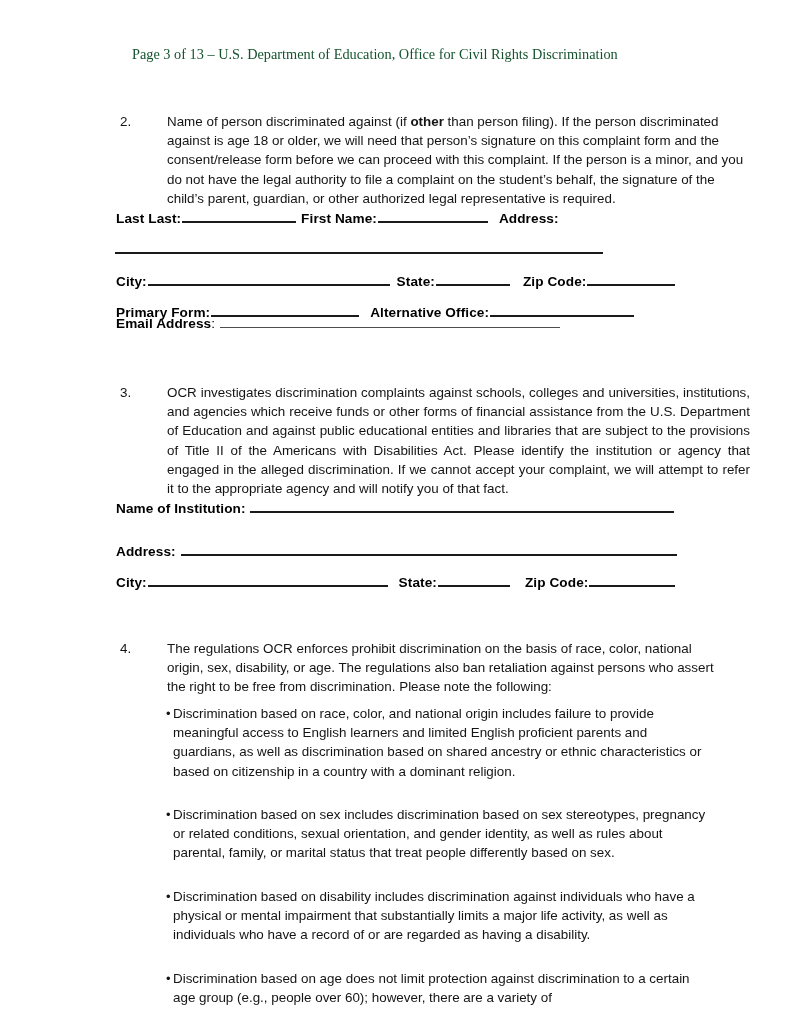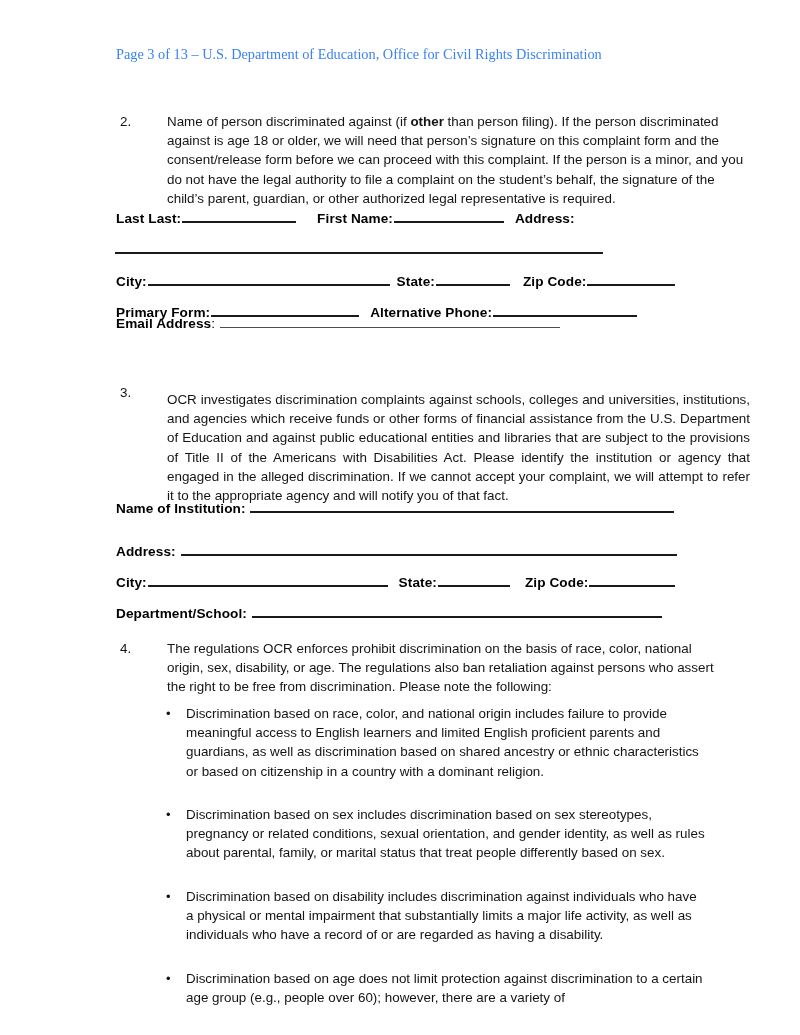--- a/index.html
+++ b/index.html
@@ -21,27 +21,27 @@
     position: absolute;
     left: 0; top: 0;
     width: 800px;
     height: 1035px;
     background: #ffffff;
   }
 
   
   .doc-header {
     position: absolute;
-    left: 116px;
+    left: 132px;
     top: 44px;
     width: 580px;
     font-family: "Liberation Serif", serif;
     font-size: 14.3px;
     line-height: 20px;
-    color: #3b82f6;
+    color: #14532d;
   }
 
   
   .num-item {
     position: absolute;
     left: 116px;
     width: 634px;
     font-size: 13.4px;
     line-height: 19.2px;
     color: #141414;
@@ -50,21 +50,21 @@
     position: absolute;
     left: 4px;
     top: 0;
     width: 30px;
     text-align: left;
   }
   .num-item .body {
     margin-left: 51px;
     display: block;
   }
-  .justify .body { text-align: justify; text-justify: inter-word; margin-top: 7px; }
+  .justify .body { text-align: justify; text-justify: inter-word; }
 
   
   .field-row {
     position: absolute;
     left: 116px;
     width: 600px;
     font-size: 13.6px;
     font-weight: bold;
     white-space: nowrap;
     letter-spacing: 0.1px;
@@ -102,56 +102,56 @@
   .bullet .dot {
     position: absolute;
     left: 0;
     top: 0;
     width: 14px;
     font-size: 13px;
     line-height: 19.2px;
   }
   .bullet .btext {
     display: block;
-    margin-left: 20px;
+    margin-left: 7px;
   }
 
   b, .b { font-weight: bold; }
 </style>
 </head>
 <body>
 
 <div class="page">
 
   <div class="doc-header">
     <div>Page 3 of 13 – U.S. Department of Education, Office for Civil Rights  Discrimination</div>
   </div>
 
   <div class="num-item" style="top:112px;">
     <span class="num">2.</span>
     <span class="body"><span>Name of person discriminated against (if </span><b>other</b><span> than person filing).  If the person discriminated against is age 18 or older, we will need that person’s signature on this complaint form and the consent/release form before we can proceed with this complaint.  If the person is a minor, and you do not have the legal authority to file a complaint on the student’s behalf, the signature of the child’s parent, guardian, or other authorized legal representative is required.</span></span>
   </div>
 
   <div class="field-row" style="top:210px;">
     <span class="lbl">Last Last:</span><span class="fill" style="width:114px;"></span>
-    <span class="lbl" style="margin-left:16px;">First Name:</span><span class="fill" style="width:110px;"></span>
+    <span class="lbl" style="margin-left:0;">First Name:</span><span class="fill" style="width:110px;"></span>
     <span class="lbl" style="margin-left:6px;">Address:</span>
   </div>
 
   <div class="rule" style="left:115px; top:252px; width:488px;"></div>
 
   <div class="field-row" style="top:273px;">
     <span class="lbl">City:</span><span class="fill" style="width:242px;"></span>
     <span class="lbl" style="margin-left:2px;">State:</span><span class="fill" style="width:74px;"></span>
     <span class="lbl" style="margin-left:8px;">Zip Code:</span><span class="fill" style="width:88px;"></span>
   </div>
 
   <div class="field-row" style="top:304px;">
     <span class="lbl">Primary Form:</span><span class="fill" style="width:148px;"></span>
-    <span class="lbl" style="margin-left:6px;">Alternative Phone:</span><span class="fill" style="width:144px;"></span>
+    <span class="lbl" style="margin-left:6px;">Alternative Office:</span><span class="fill" style="width:144px;"></span>
   </div>
 
   <div class="field-row" style="top:316px;">
     <span class="lbl">Email Address</span><span style="font-weight:normal;">:</span><span class="fill thin" style="width:340px; margin-left:5px;"></span>
   </div>
 
   <div class="num-item justify" style="top:383px; width:634px;">
     <span class="num">3.</span>
     <span class="body">OCR investigates discrimination complaints against schools, colleges and universities, institutions, and agencies which receive funds or other forms of financial assistance from the U.S. Department of Education and against public educational entities and libraries that are subject to the provisions of Title II of the Americans with Disabilities Act.  Please identify the institution or agency that engaged in the alleged discrimination.  If we cannot accept your complaint, we will attempt to refer it to the appropriate agency and will notify you of that fact.</span>
   </div>
@@ -163,23 +163,20 @@
   <div class="field-row" style="top:543px;">
     <span class="lbl">Address:</span><span class="fill" style="width:496px; margin-left:5px;"></span>
   </div>
 
   <div class="field-row" style="top:574px;">
     <span class="lbl">City:</span><span class="fill" style="width:240px;"></span>
     <span class="lbl" style="margin-left:6px;">State:</span><span class="fill" style="width:72px;"></span>
     <span class="lbl" style="margin-left:10px;">Zip Code:</span><span class="fill" style="width:86px;"></span>
   </div>
 
-  <div class="field-row" style="top:605px;">
-    <span class="lbl">Department/School:</span><span class="fill" style="width:410px; margin-left:5px;"></span>
-  </div>
 
   <div class="num-item" style="top:639px; width:600px;">
     <span class="num">4.</span>
     <span class="body">The regulations OCR enforces prohibit discrimination on the basis of race, color, national origin, sex, disability, or age.  The regulations also ban retaliation against persons who assert the right to be free from discrimination.  Please note the following:</span>
   </div>
 
   <div class="bullet" style="top:704px;">
     <span class="dot">•</span>
     <span class="btext">Discrimination based on race, color, and national origin includes failure to provide meaningful access to English learners and limited English proficient parents and guardians, as well as discrimination based on shared ancestry or ethnic characteristics or based on citizenship in a country with a dominant religion.</span>
   </div>

